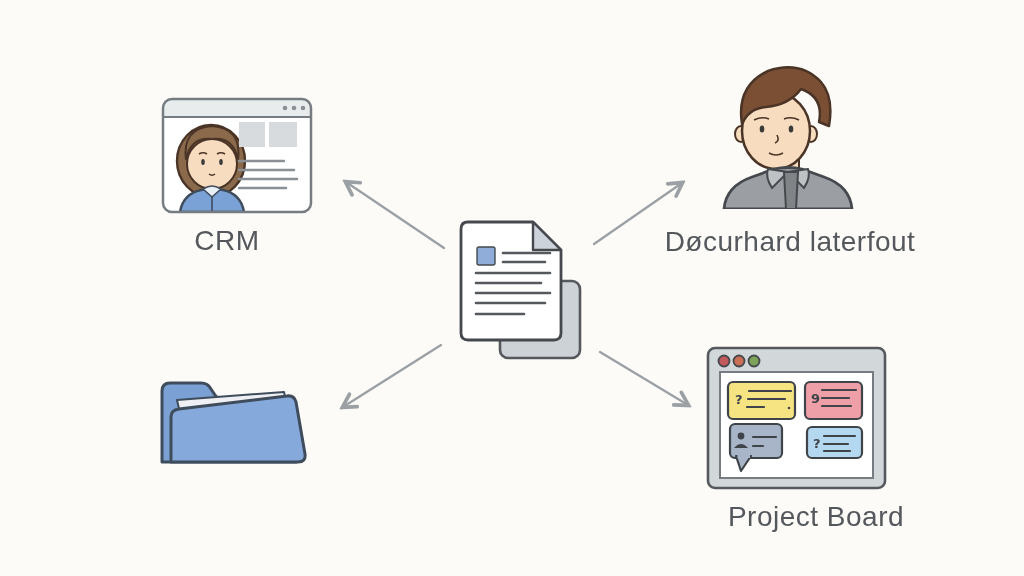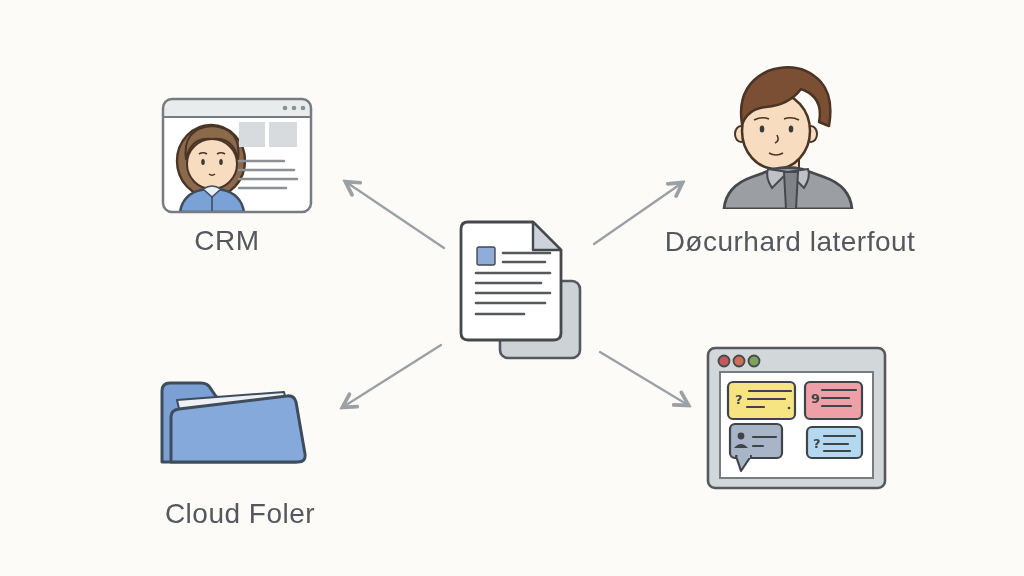--- a/index.html
+++ b/index.html
@@ -181,14 +181,14 @@
             <line x1="824" y1="436" x2="855" y2="436"></line>
             <line x1="824" y1="444" x2="848" y2="444"></line>
             <line x1="824" y1="451" x2="850" y2="451"></line>
           </g>
       </g>
     </g>
   </svg>
 
   <div class="label" style="left:227px;top:225px;">CRM</div>
   <div class="label" style="left:790px;top:226px;">Døcurhard laterfout</div>
-  <div class="label" style="left:240px;top:498px;">Cloud Foler</div>
+  <div class="label" style="left:816px;top:501px;">Project Board</div>
 </div>
 
 </body></html>

